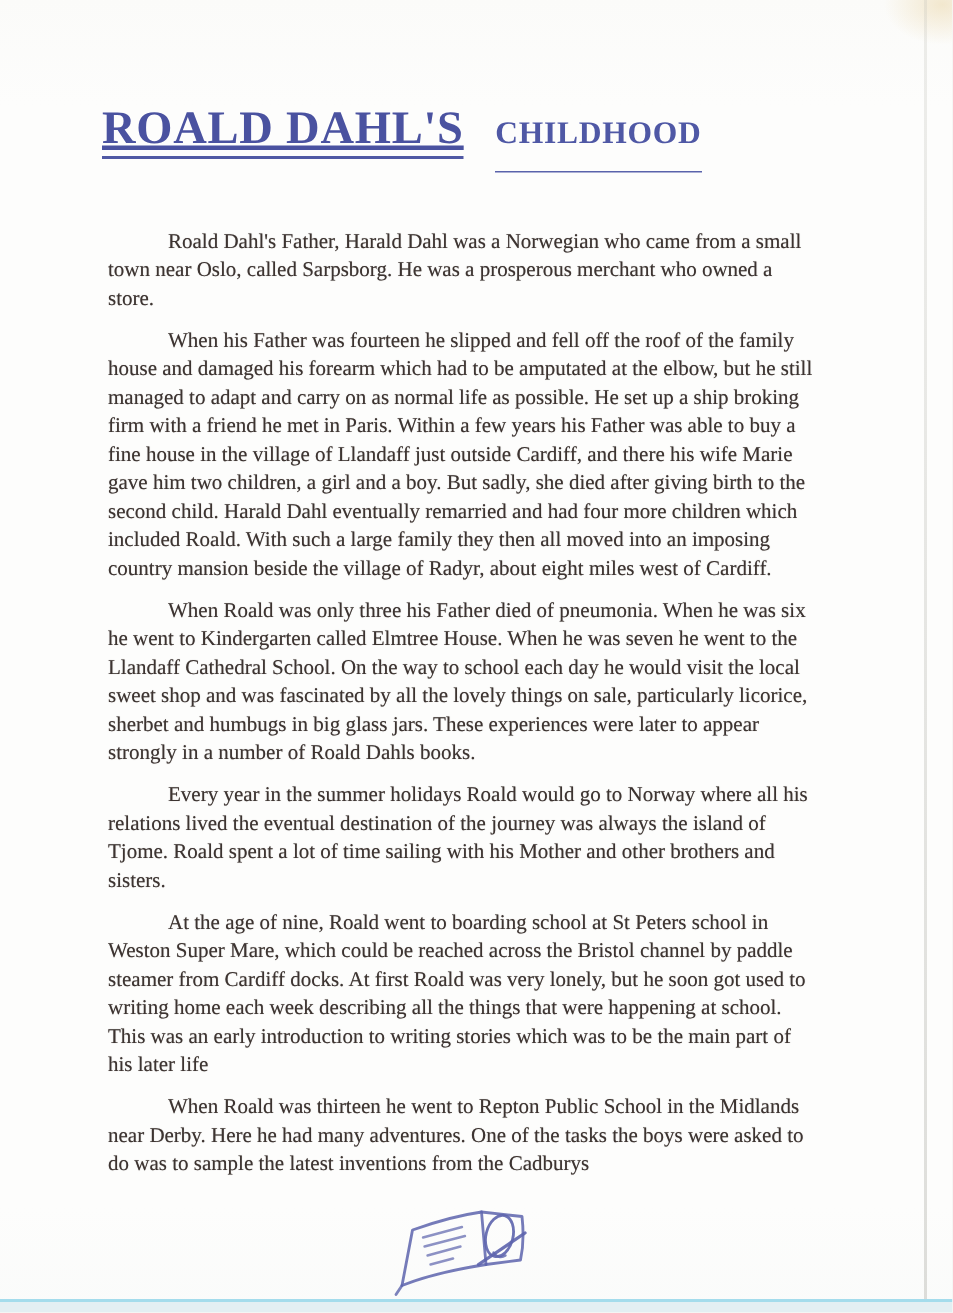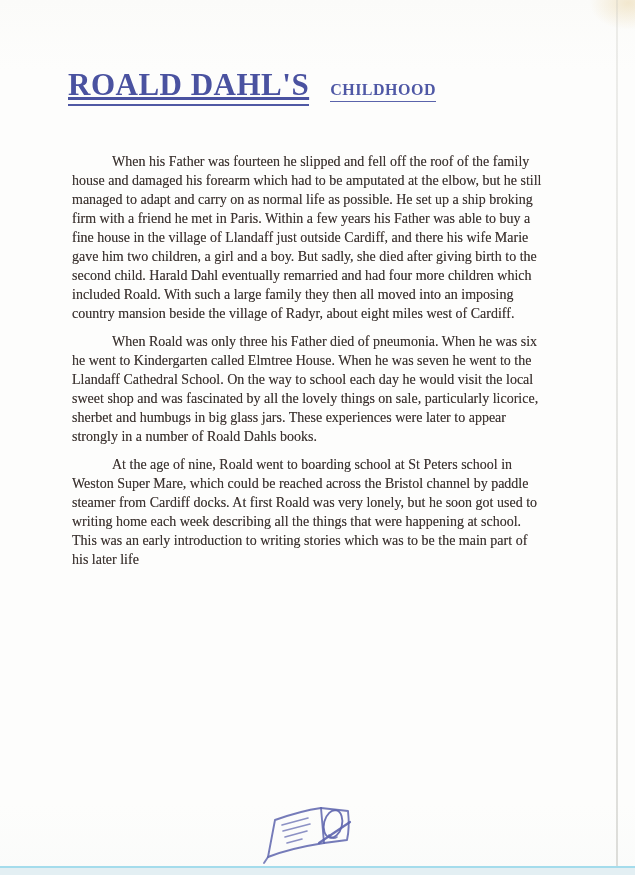--- a/index.html
+++ b/index.html
@@ -42,26 +42,26 @@
     display: inline-block;
     font-size: 31px; font-weight: bold;
     color: #4a52a0;
     letter-spacing: 0.5px;
     border-bottom: 2px solid #5059a4;
     padding-bottom: 1px;
     text-decoration: underline;
   }
   .title-sub {
     display: inline-block;
-    font-size: 16px; font-weight: 600;
+    font-size: 21px; font-weight: 600;
     color: #4f58a5;
     letter-spacing: 0.5px;
     margin-left: 21px;
     border-bottom: 1.5px solid #5a63ab;
-    padding-bottom: 2px;
+    padding-bottom: 13px;
   }
   .body-text {
     position: absolute; left: 72px; top: 152px; width: 474px;
     font-size: 14px; line-height: 19px;
     color: #3d3431;
     text-shadow: 0 0 0.5px rgba(61,52,49,0.55);
   }
   .body-text p {
     margin: 0 0 9px 0;
     text-indent: 40px;
@@ -76,23 +76,26 @@
 <div class="page">
 
   <div class="smudge-top-right"></div>
   <div class="scan-line-right"></div>
 
   <h1 class="title" style="margin:0;">
     <span class="title-main">ROALD DAHL'S</span><span class="title-sub">CHILDHOOD</span>
   </h1>
 
   <div class="body-text">
+    <p>Roald Dahl's Father, Harald Dahl was a Norwegian who came from a small town near Oslo, called Sarpsborg.  He was a prosperous merchant who owned a store.</p>
     <p>When his Father was fourteen he slipped and fell off the roof of the family house and damaged his forearm which had to be amputated at the elbow, but he still managed to adapt and carry on as normal life as possible.  He set up a ship broking firm with a friend he met in Paris.  Within a few years his Father was able to buy a fine house in the village of Llandaff just outside Cardiff, and there his wife Marie gave him two children, a girl and a boy.  But sadly, she died after giving birth to the second child. Harald Dahl eventually remarried and had four more children which included Roald.  With such a large family they then all moved into an imposing country mansion beside the village of Radyr, about eight miles west of Cardiff.</p>
     <p>When Roald was only three his Father died of pneumonia.  When he was six he went to Kindergarten called Elmtree House.  When he was seven he went to the Llandaff Cathedral School.  On the way to school each day he would visit the local sweet shop and was fascinated by all the lovely things on sale, particularly licorice, sherbet and humbugs in big glass jars.  These experiences were later to appear strongly in a number of Roald Dahls books.</p>
+    <p>Every year in the summer holidays Roald would go to Norway where all his relations lived the eventual destination of the journey was always the island of Tjome.  Roald spent a lot of time sailing with his Mother and other brothers and sisters.</p>
     <p>At the age of nine, Roald went to boarding school at St Peters school in Weston Super Mare, which could be reached across the Bristol channel by paddle steamer from Cardiff docks.  At first Roald was very lonely, but he soon got used to writing home each week describing all the things that were happening at school.  This was an early introduction to writing stories which was to be the main part of his later life</p>
+    <p>When Roald was thirteen he went to Repton Public School in the Midlands near Derby.  Here he had many adventures.  One of the tasks the boys were asked to do was to sample the latest inventions from the Cadburys</p>
   </div>
 
   <svg class="doodle" width="108" height="70" viewBox="0 0 108 70" fill="none" stroke="#5d64ad" stroke-width="1.9" stroke-linecap="round" stroke-linejoin="round">
 
     <path d="M26,17 C40,12 58,7 72,5 L75,40 C56,43 34,48 19,54 Z" opacity="0.85"></path>
 
     <path d="M72,5 L99,8 C100,17 100,28 98,37 L75,40" opacity="0.85"></path>
 
     <path d="M19,54 L15,60" opacity="0.8"></path>
 

